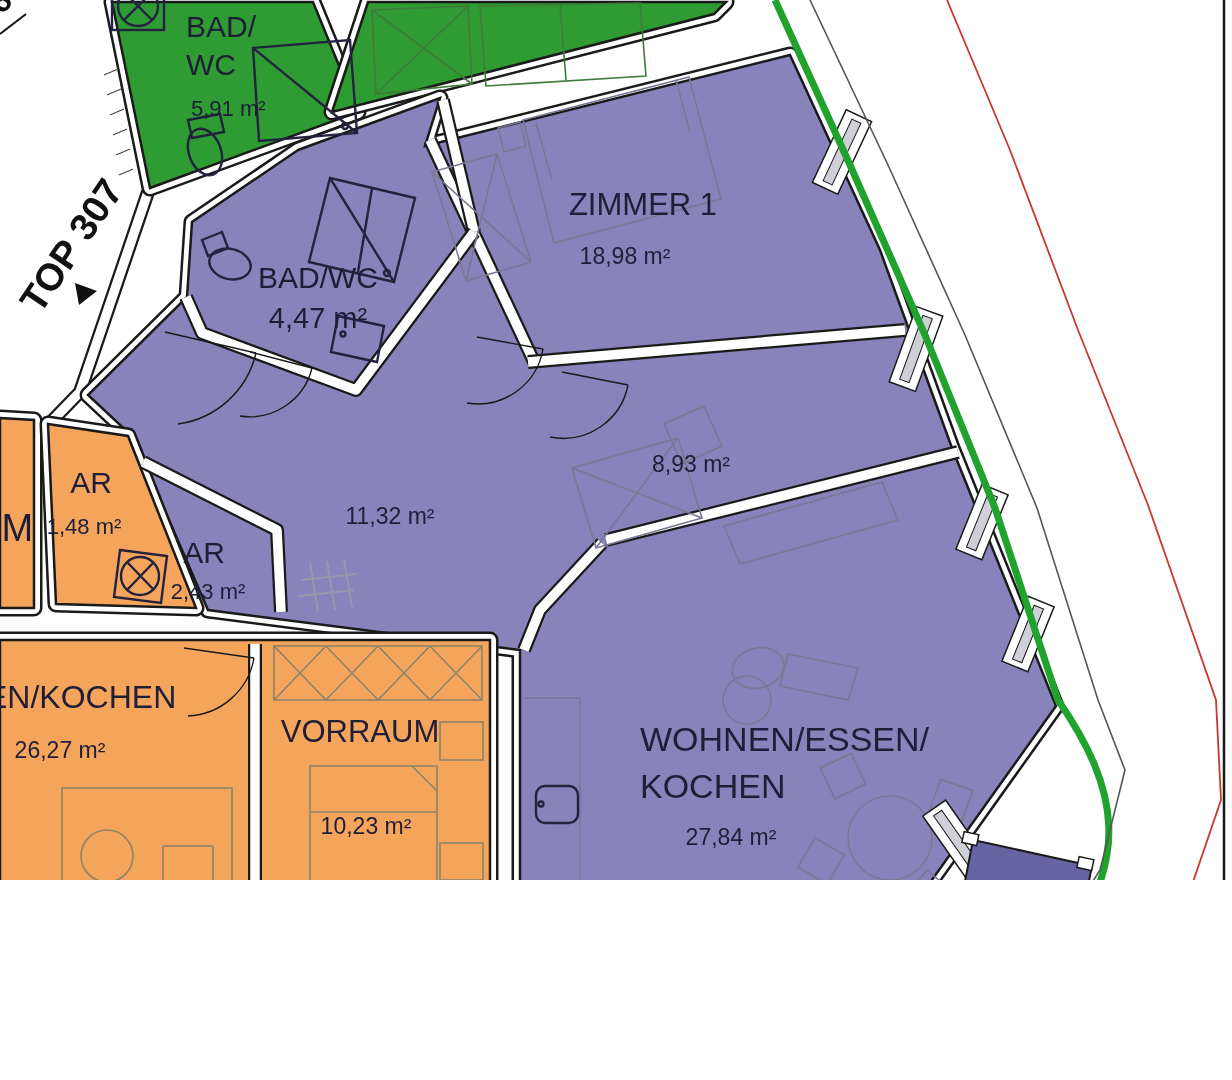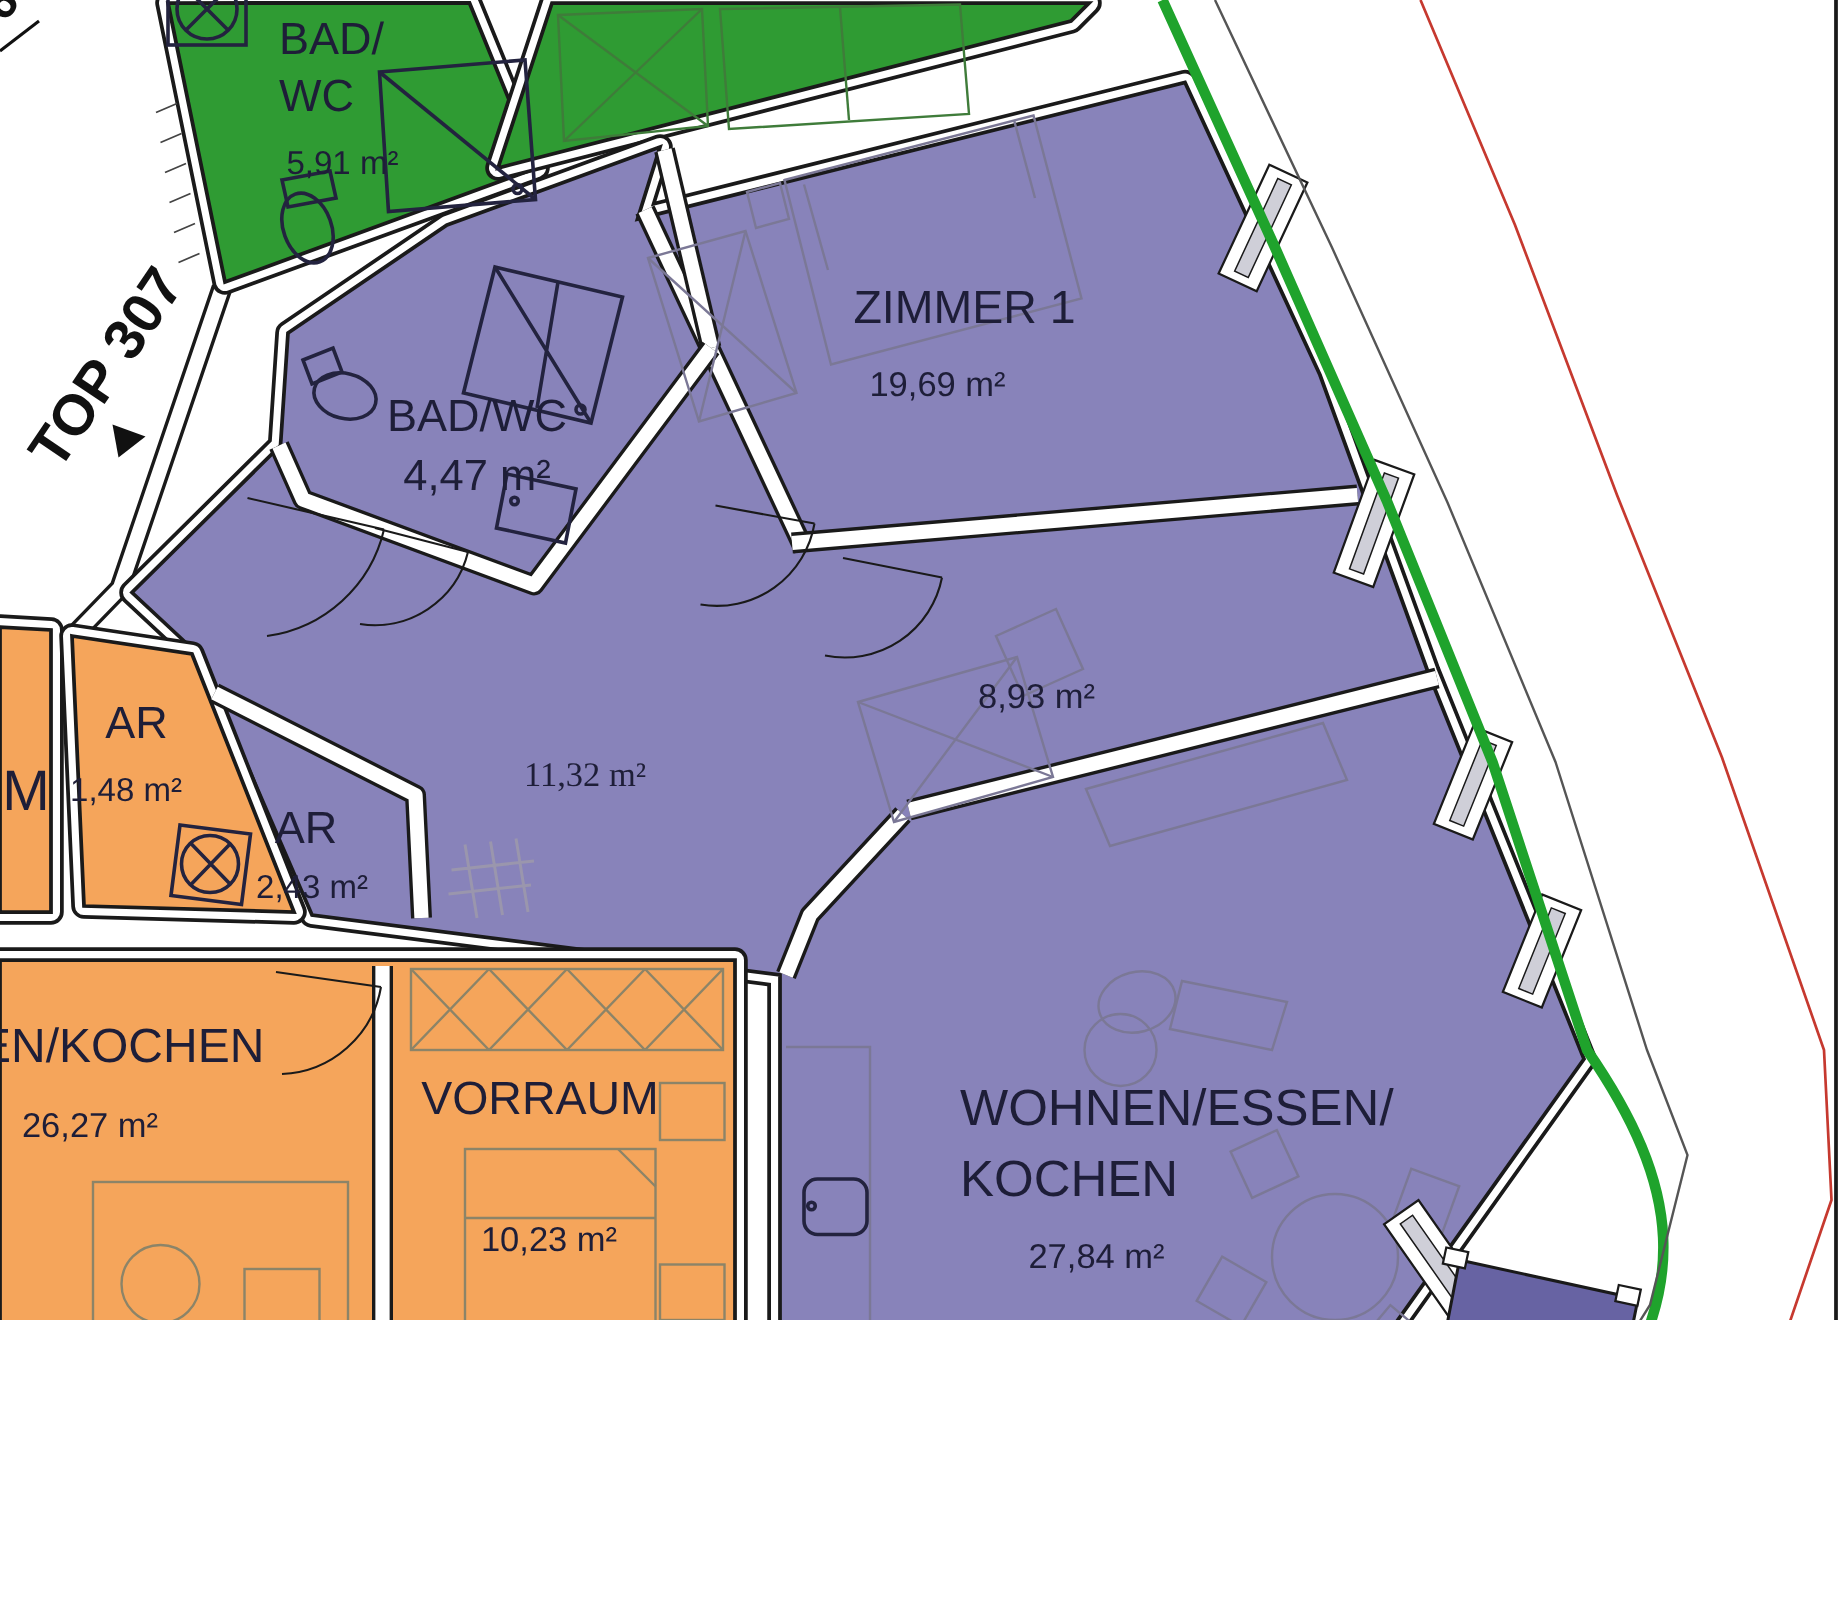--- a/index.html
+++ b/index.html
@@ -226,25 +226,25 @@
 </svg>
 
   <div class="lbl left" style="left:186px;top:8px;font-size:30px;line-height:38px;">BAD/
 WC</div>
   <div class="lbl left" style="left:191px;top:96px;font-size:22px;">5,91 m²</div>
 
   <div class="lbl" style="left:318px;top:278px;font-size:30px;">BAD/WC</div>
   <div class="lbl" style="left:318px;top:318px;font-size:29px;">4,47 m²</div>
 
   <div class="lbl" style="left:643px;top:205px;font-size:31px;text-align:right;">ZIMMER 1</div>
-  <div class="lbl" style="left:625px;top:257px;font-size:23px;">19,69 m²</div>
+  <div class="lbl" style="left:625px;top:257px;font-size:23px;">18,98 m²</div>
 
   <div class="lbl" style="left:691px;top:465px;font-size:23px;">8,93 m²</div>
 
-  <div class="lbl" style="left:390px;top:517px;font-size:23px;font-family:Liberation Serif, serif;">11,32 m²</div>
+  <div class="lbl" style="left:390px;top:517px;font-size:23px;">11,32 m²</div>
 
   <div class="lbl" style="left:91px;top:483px;font-size:30px;">AR</div>
   <div class="lbl" style="left:84px;top:527px;font-size:22px;">1,48 m²</div>
 
   <div class="lbl" style="left:204px;top:553px;font-size:30px;">AR</div>
   <div class="lbl" style="left:208px;top:592px;font-size:22px;">2,43 m²</div>
 
   <div class="lbl left" style="left:-14px;top:678px;font-size:32px;">EN/KOCHEN</div>
   <div class="lbl" style="left:60px;top:751px;font-size:23px;text-align:center;">26,27 m²</div>
 

